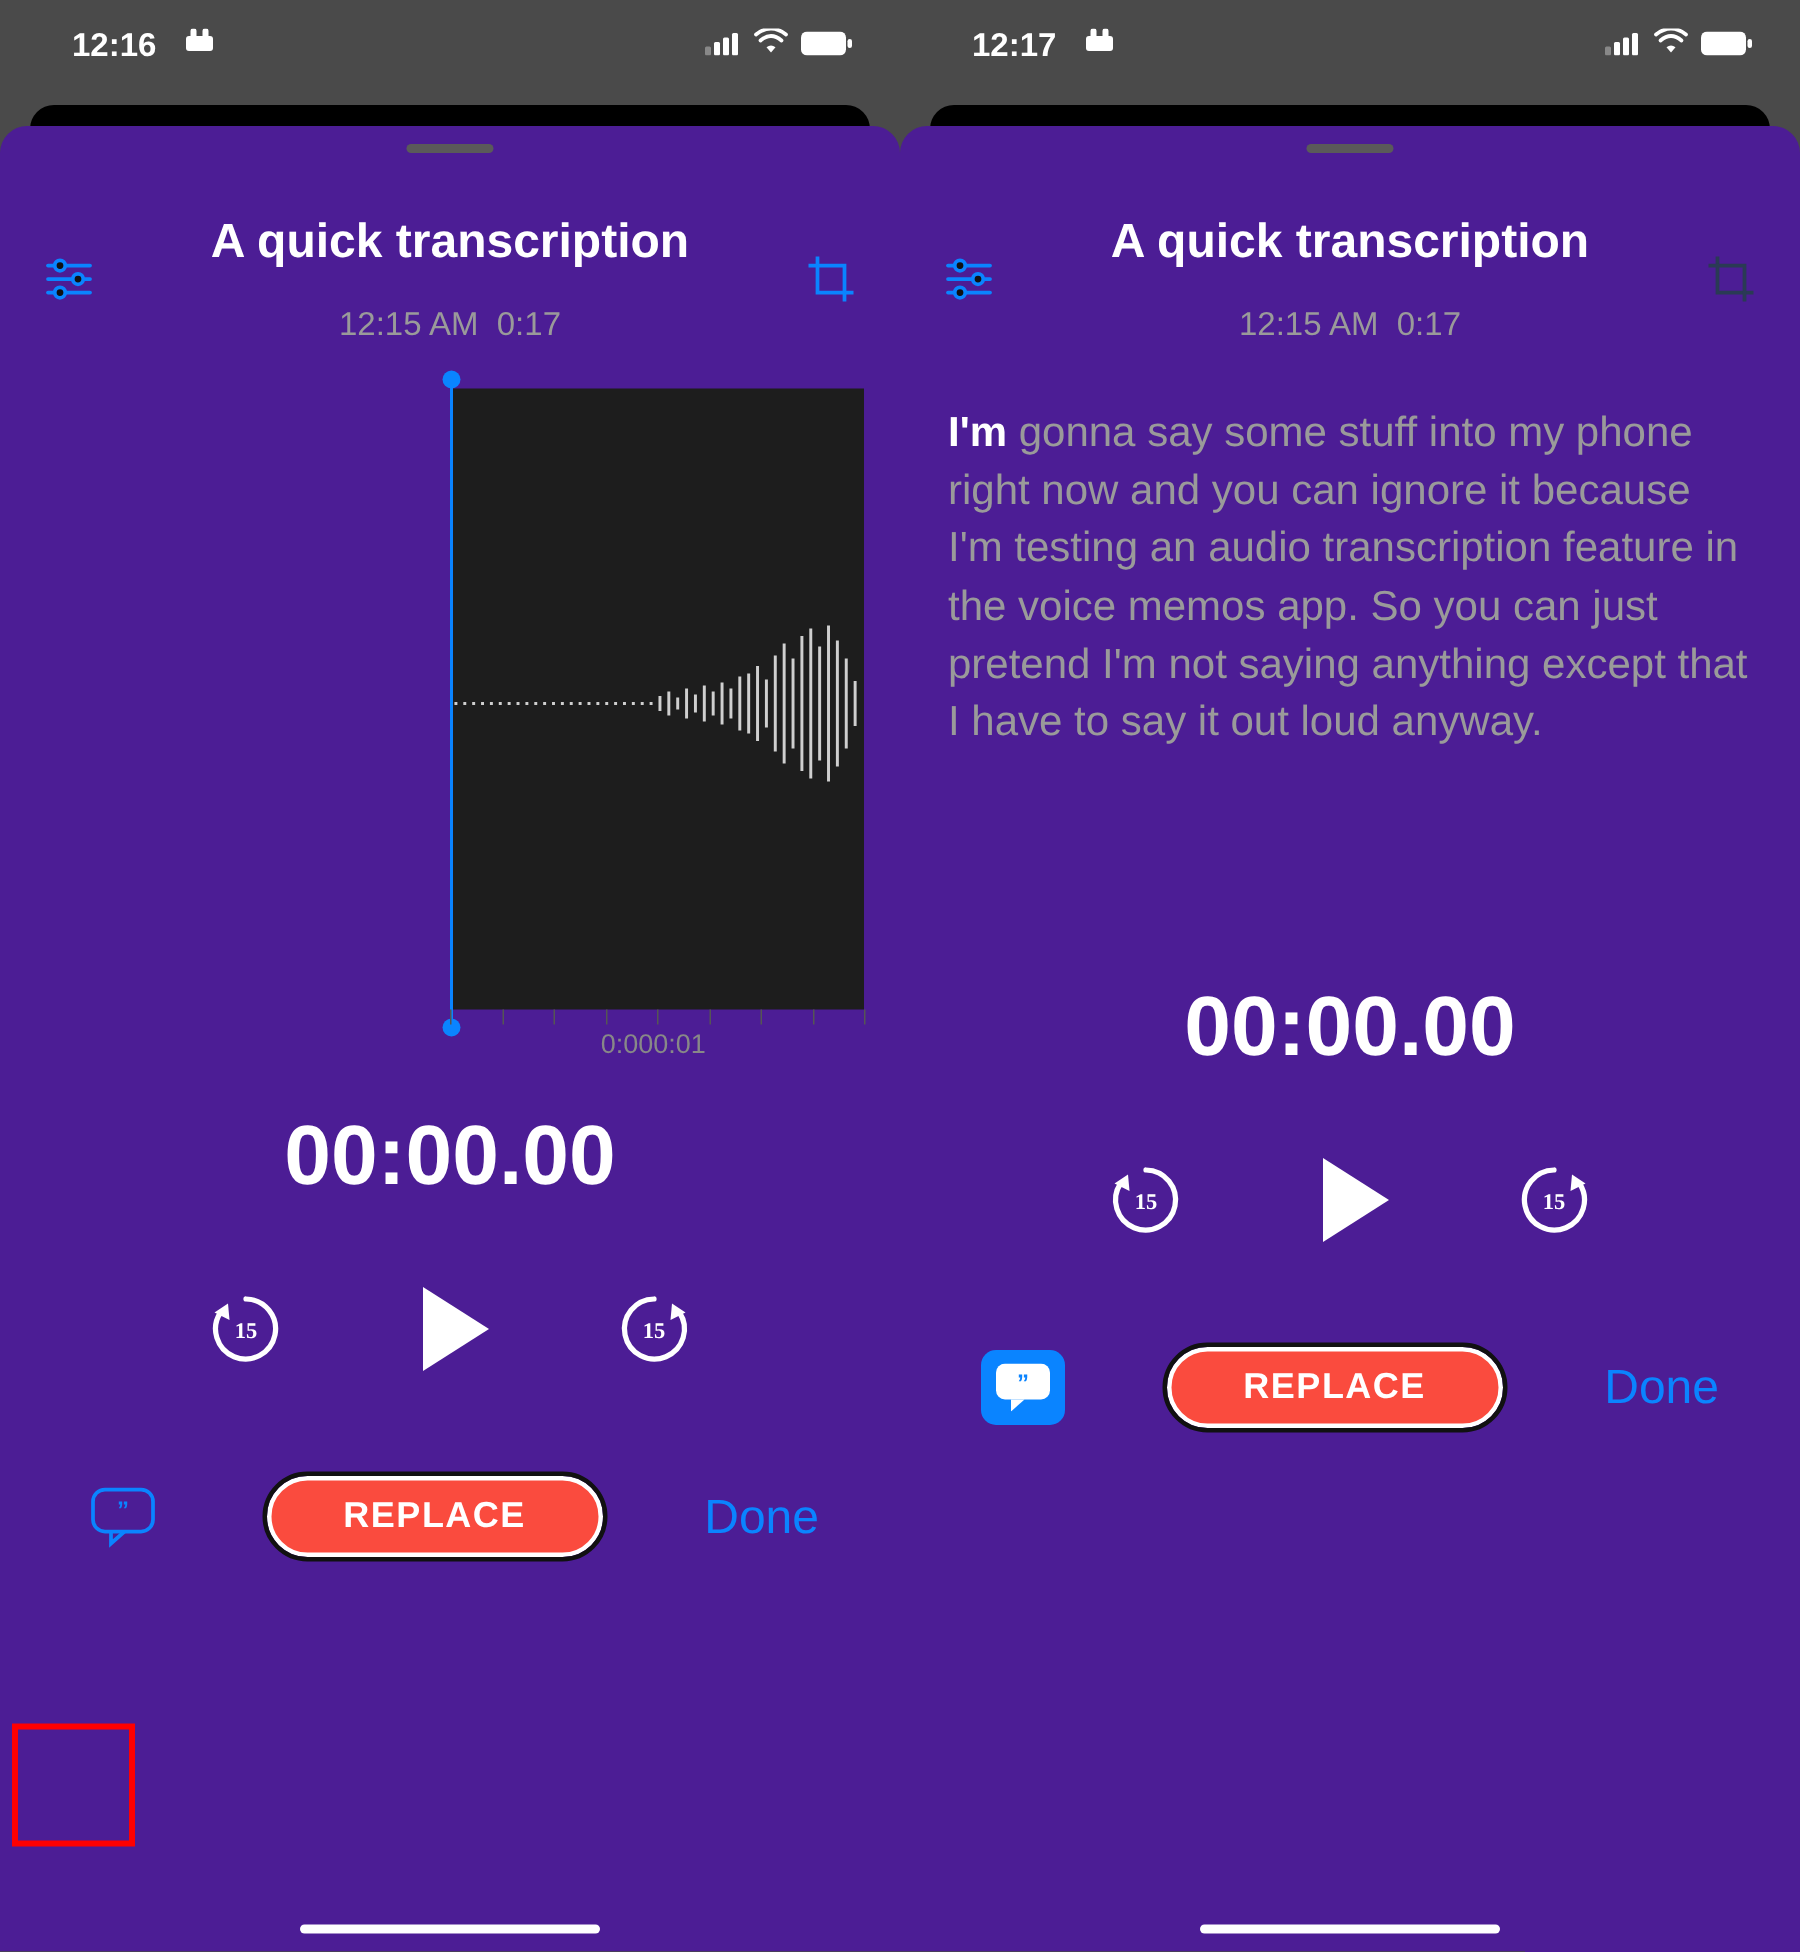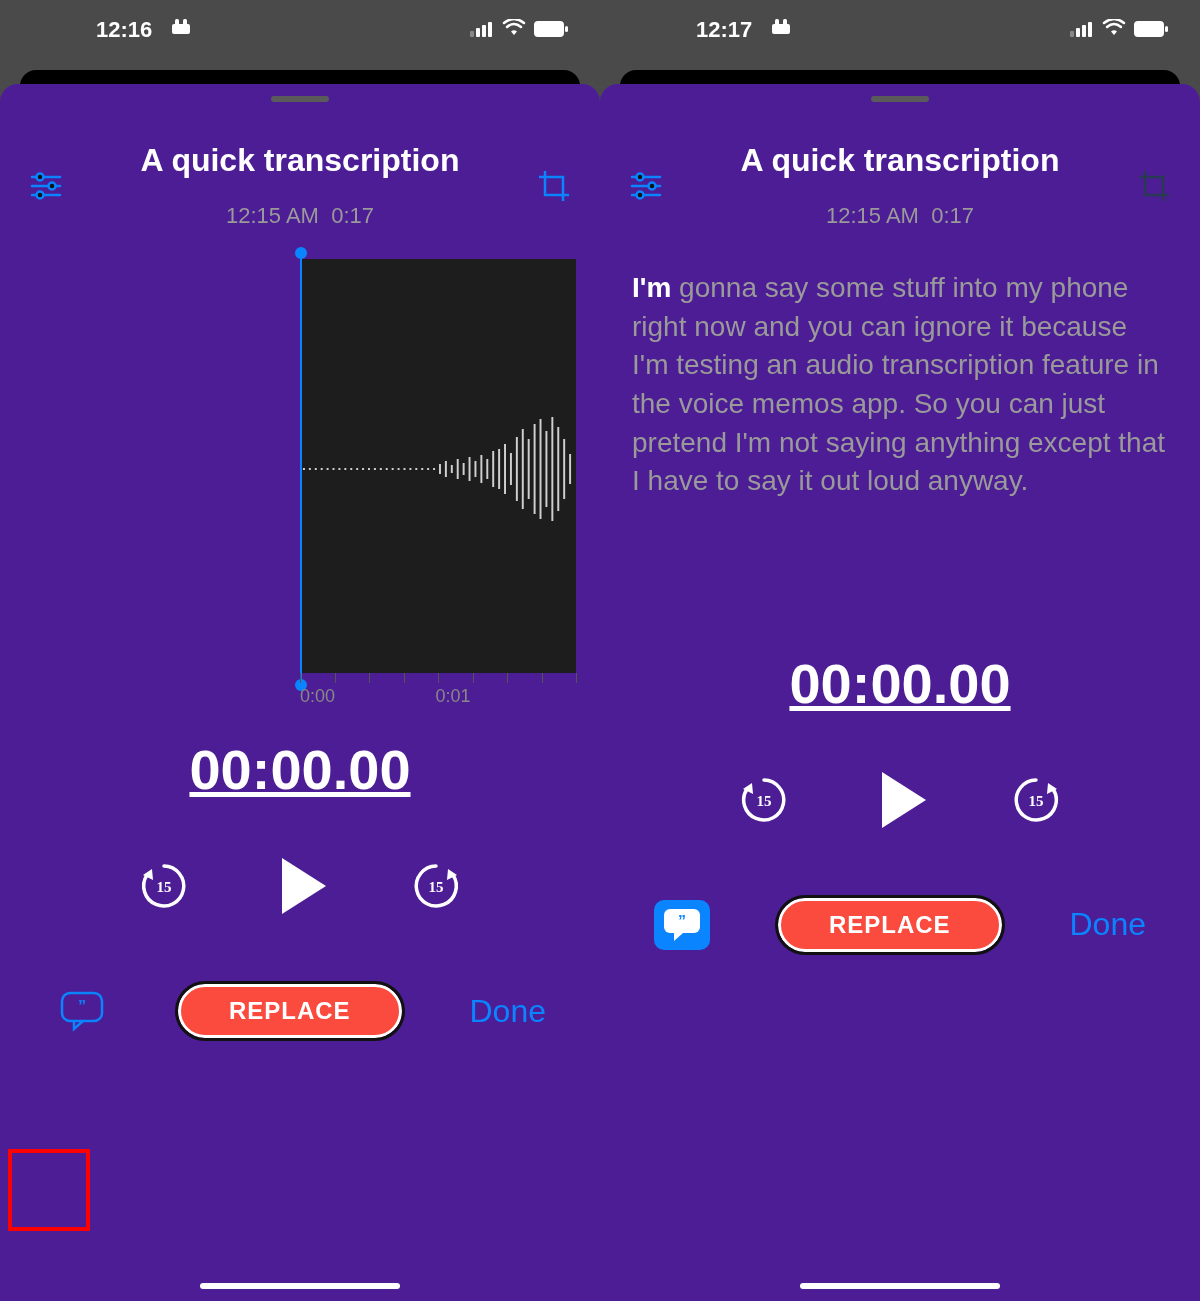--- a/index.html
+++ b/index.html
@@ -22,21 +22,21 @@
   .status-bar {
     height: 60px;
     display: flex;
     align-items: center;
     justify-content: space-between;
     padding: 0 32px 0 48px;
     color: #fff;
     font-size: 22px;
     font-weight: 600;
   }
-  .status-left { display: flex; align-items: center; gap: 20px; margin-left: 48px; }
+  .status-left { display: flex; align-items: center; gap: 20px; }
   .status-right { display: flex; align-items: center; gap: 8px; }
   .sheet-backdrop {
     margin: 10px 20px 0;
     height: 16px;
     background: #000;
     border-radius: 20px 20px 0 0;
   }
   .sheet {
     flex: 1;
     background: #4c1d95;
@@ -127,21 +127,21 @@
     top: 150px;
     width: 50%;
     height: 120px;
   }
   .ticks {
     position: absolute;
     bottom: -28px;
     left: 50%;
     width: 50%;
     display: flex;
-    justify-content: space-between;
+    justify-content: center;
     color: #888;
     font-size: 18px;
   }
   .small-ticks {
     position: absolute;
     bottom: -4px;
     left: 50%;
     width: 50%;
     height: 10px;
   }
@@ -161,21 +161,20 @@
   }
   .transcript .hl { color: #fff; font-weight: 600; }
 
   .big-time {
     text-align: center;
     color: #fff;
     font-size: 56px;
     font-weight: 600;
     margin-top: 58px;
     font-variant-numeric: tabular-nums;
-    text-decoration: underline;
   }
   .controls {
     display: flex;
     align-items: center;
     justify-content: center;
     gap: 84px;
     margin-top: 56px;
   }
   .skip-btn {
     width: 52px;

